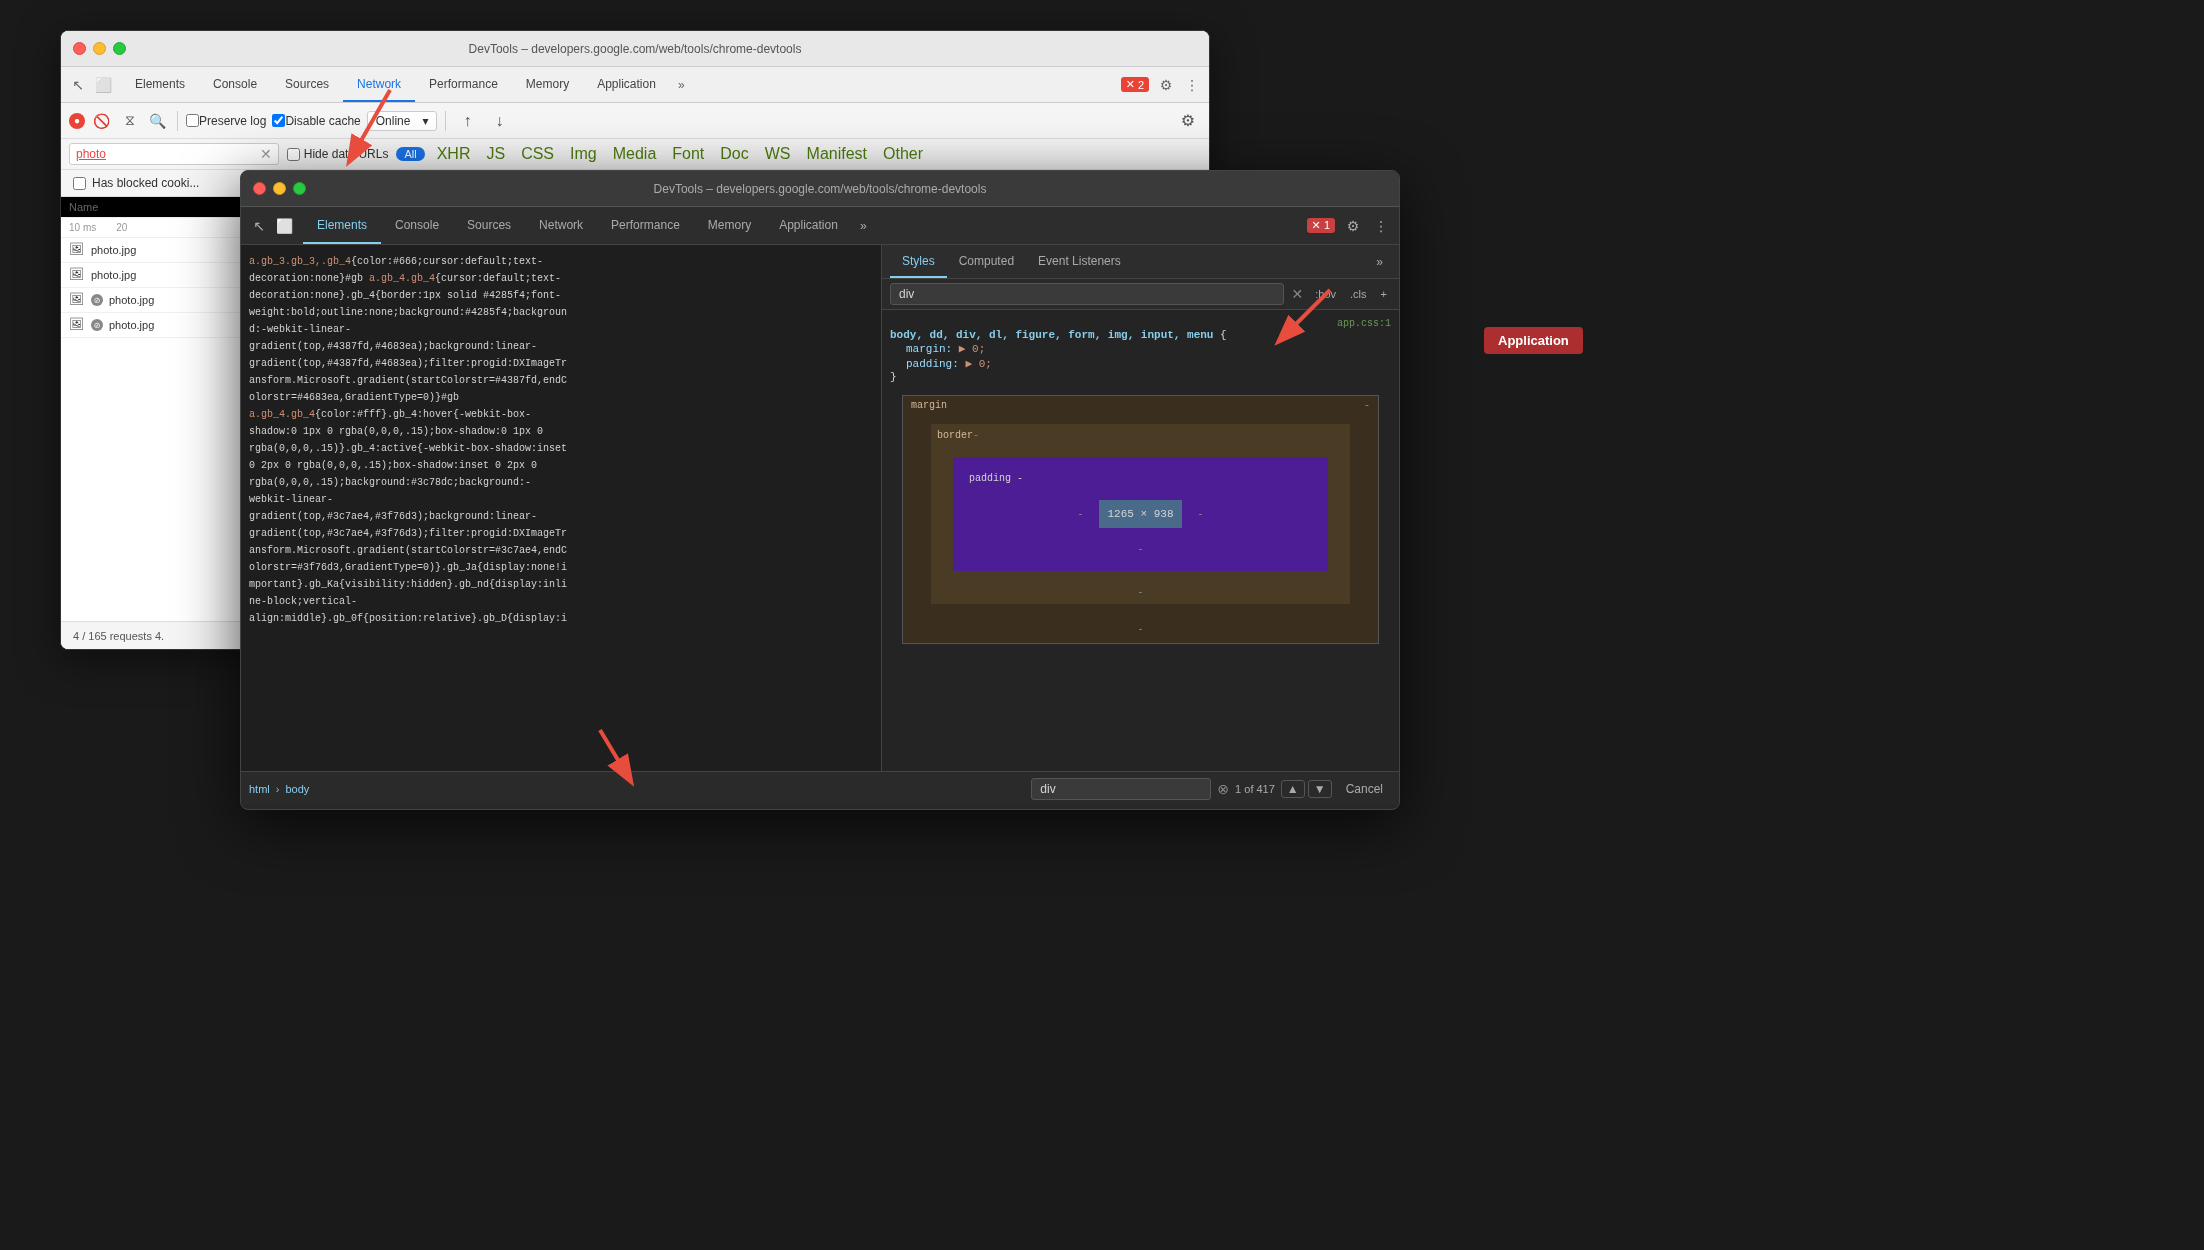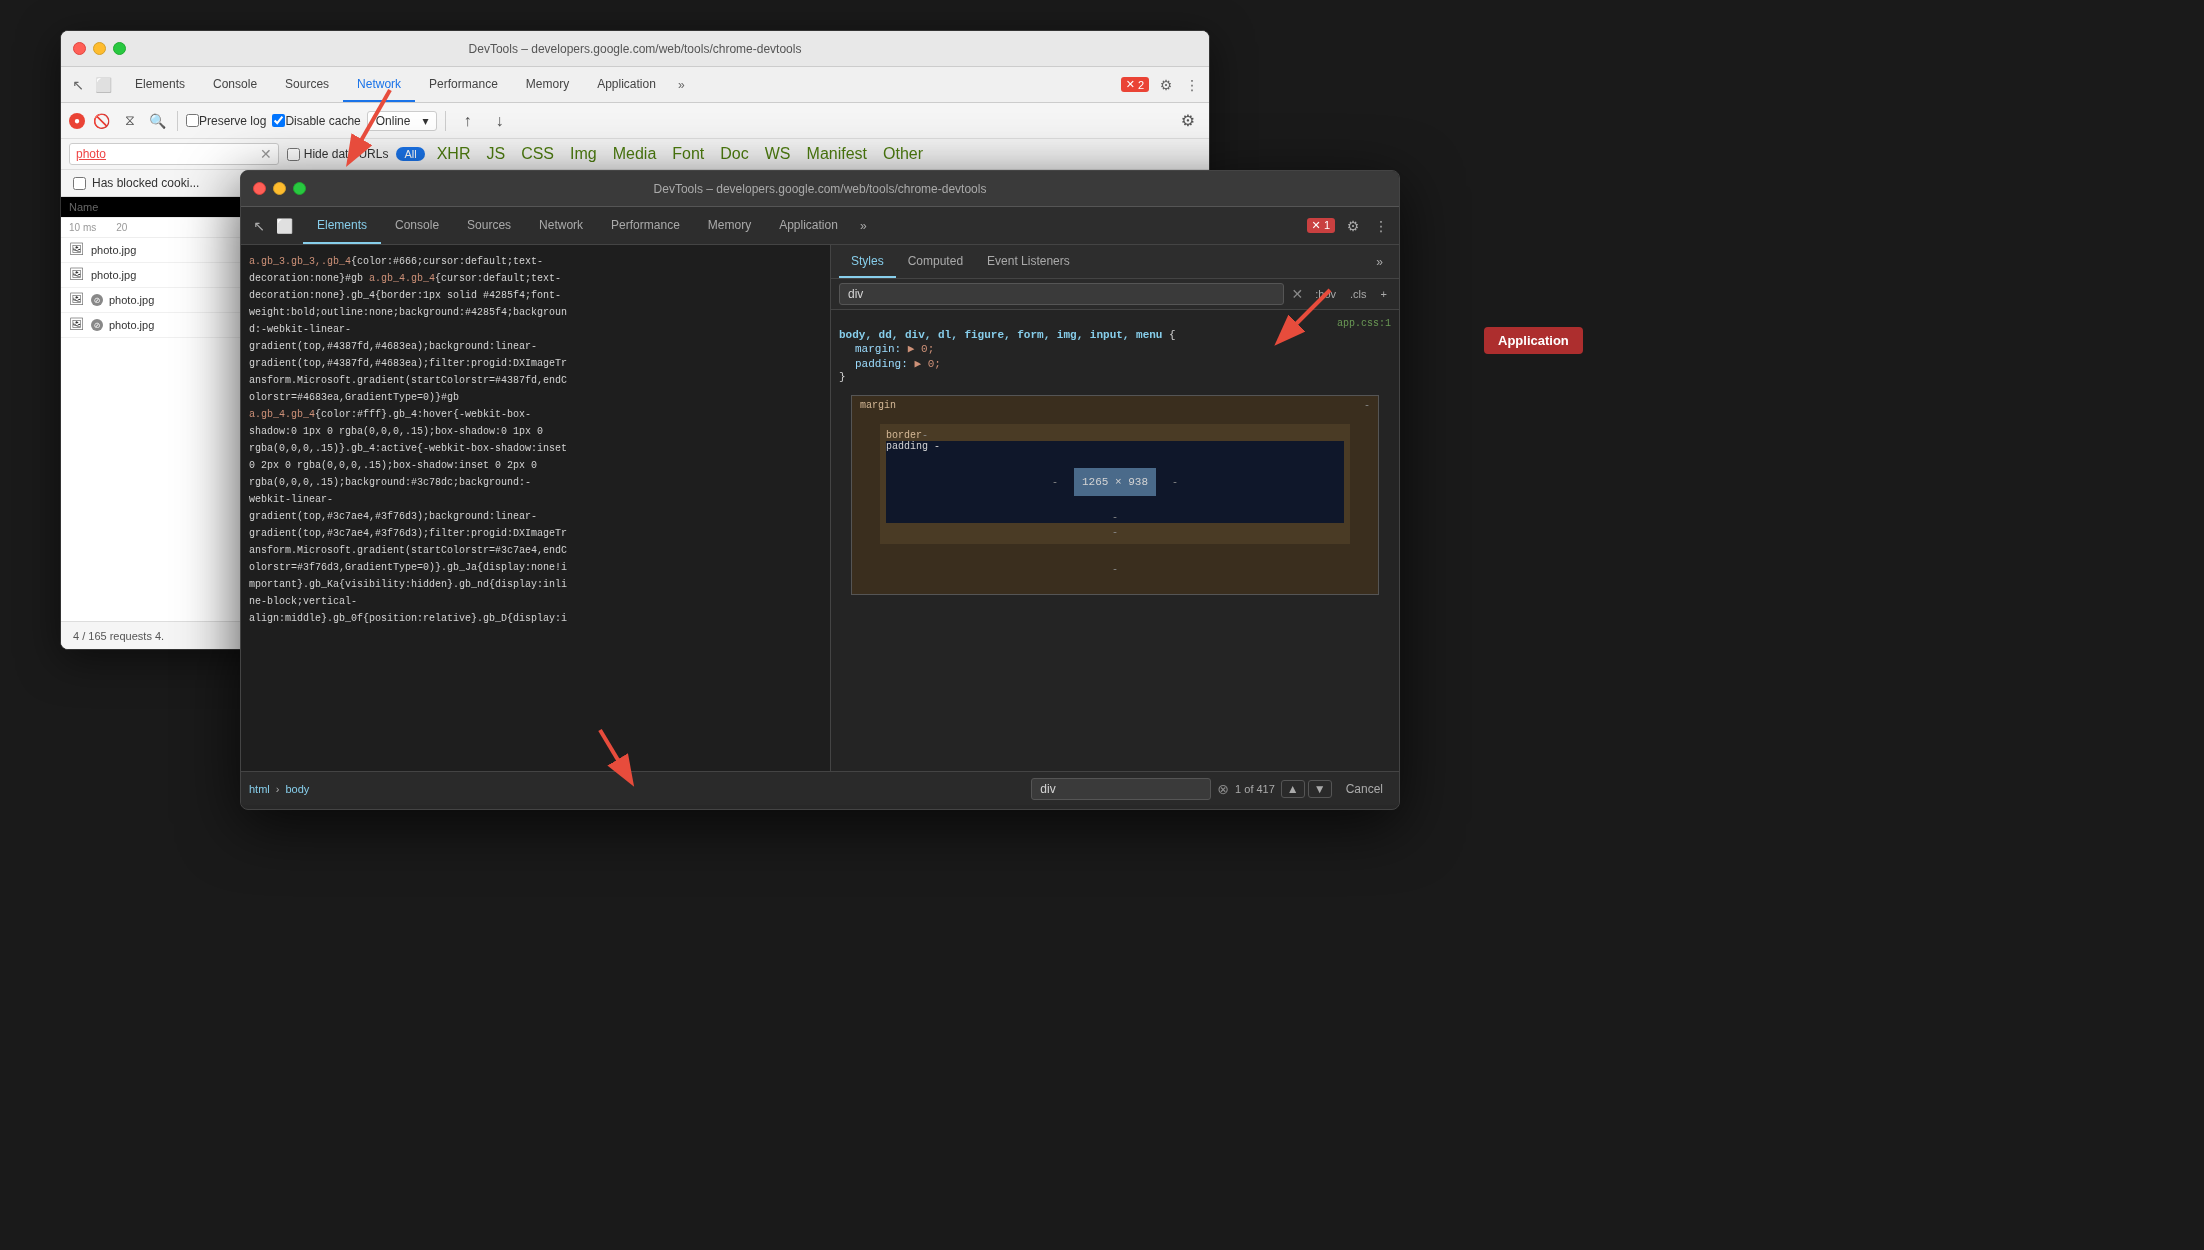--- a/index.html
+++ b/index.html
@@ -422,21 +422,21 @@
     }
 
     
     .dt2-content {
       display: flex;
       height: calc(100% - 74px - 38px);
     }
 
     
     .dt2-left {
-      width: 590px;
+      width: 641px;
       background: #1e1e1e;
       border-right: 1px solid #444;
       overflow: hidden;
       position: relative;
     }
     .code-block {
       padding: 8px;
       font-family: 'Courier New', monospace;
       font-size: 10px;
       line-height: 1.5;
@@ -558,22 +558,23 @@
     }
     .bm-margin-label { top: 4px; left: 8px; color: #d4b896; }
     .bm-margin-dash { position: absolute; top: 4px; right: 8px; color: #888; }
     .bm-border-box {
       background: #4a3b25;
       margin: 20px;
       padding: 6px;
       position: relative;
     }
     .bm-padding-box {
-      background: #0f172a;
-      padding: 0;
+      background: #4c1d95;
+      margin: 16px;
+      padding: 16px;
       position: relative;
     }
     .bm-inner-box {
       background: #4a6a8a;
       margin: 12px;
       padding: 8px;
       text-align: center;
       font-size: 11px;
       color: #d4d4d4;
     }

